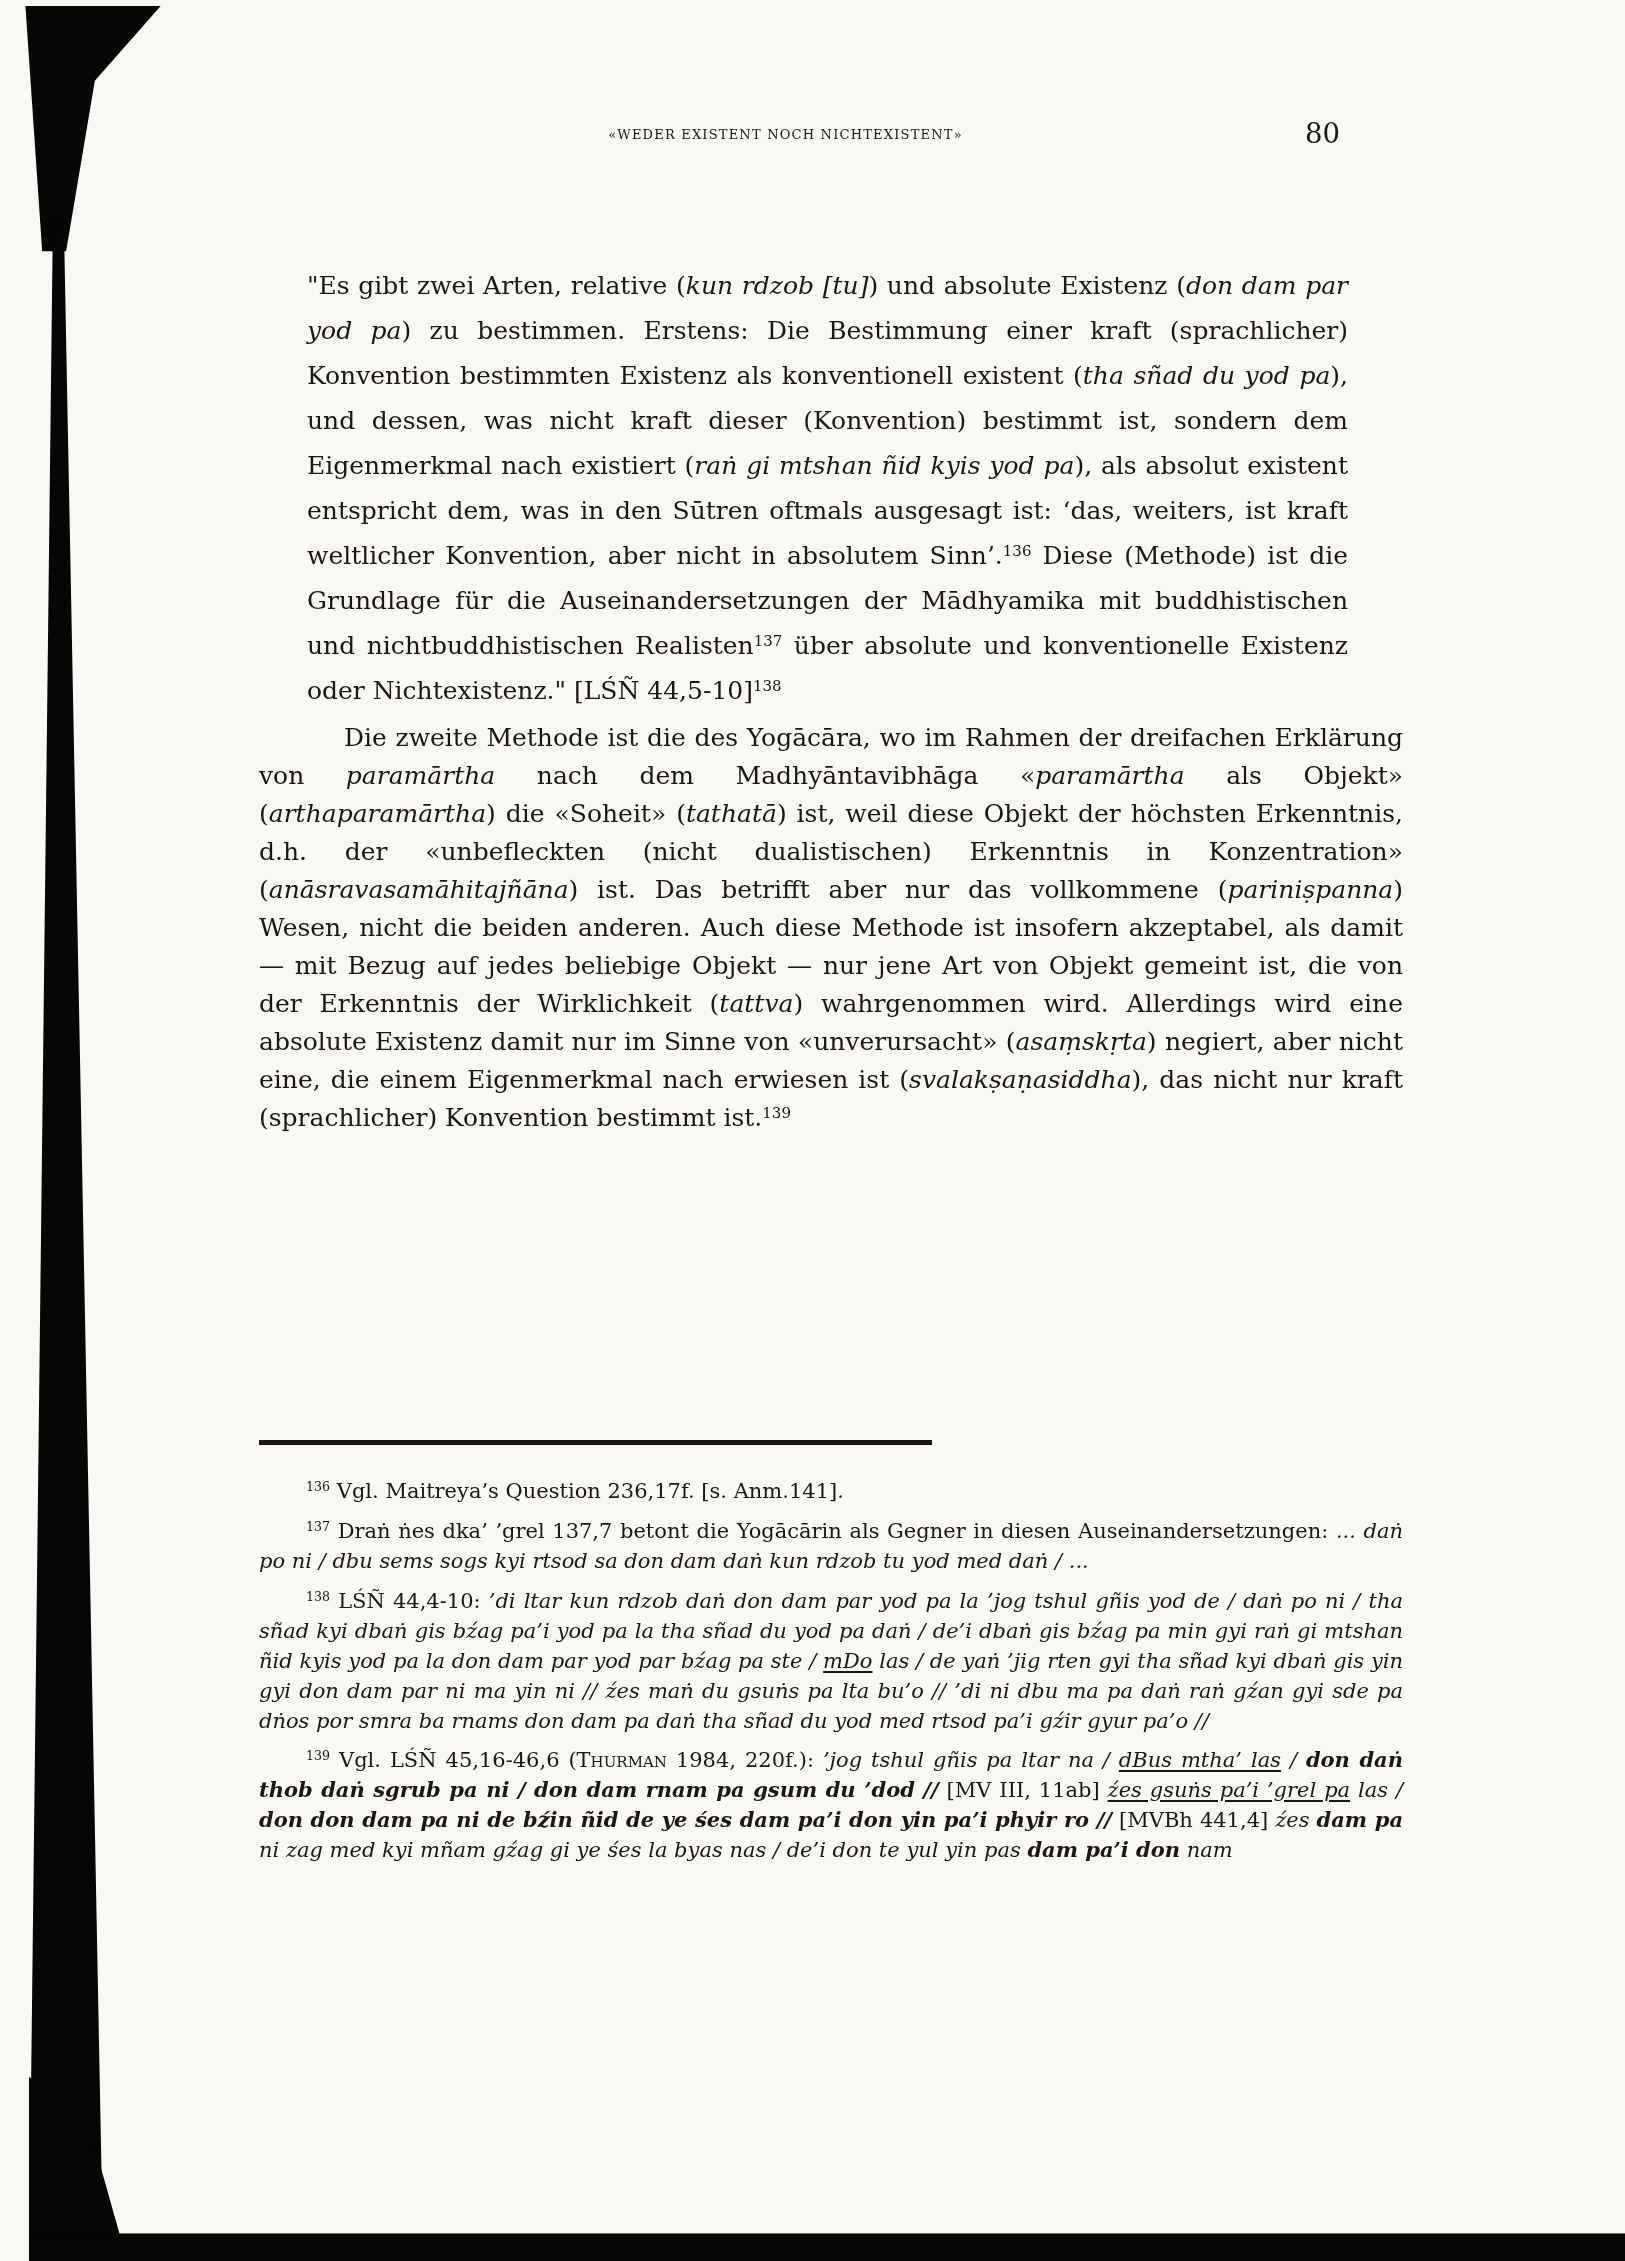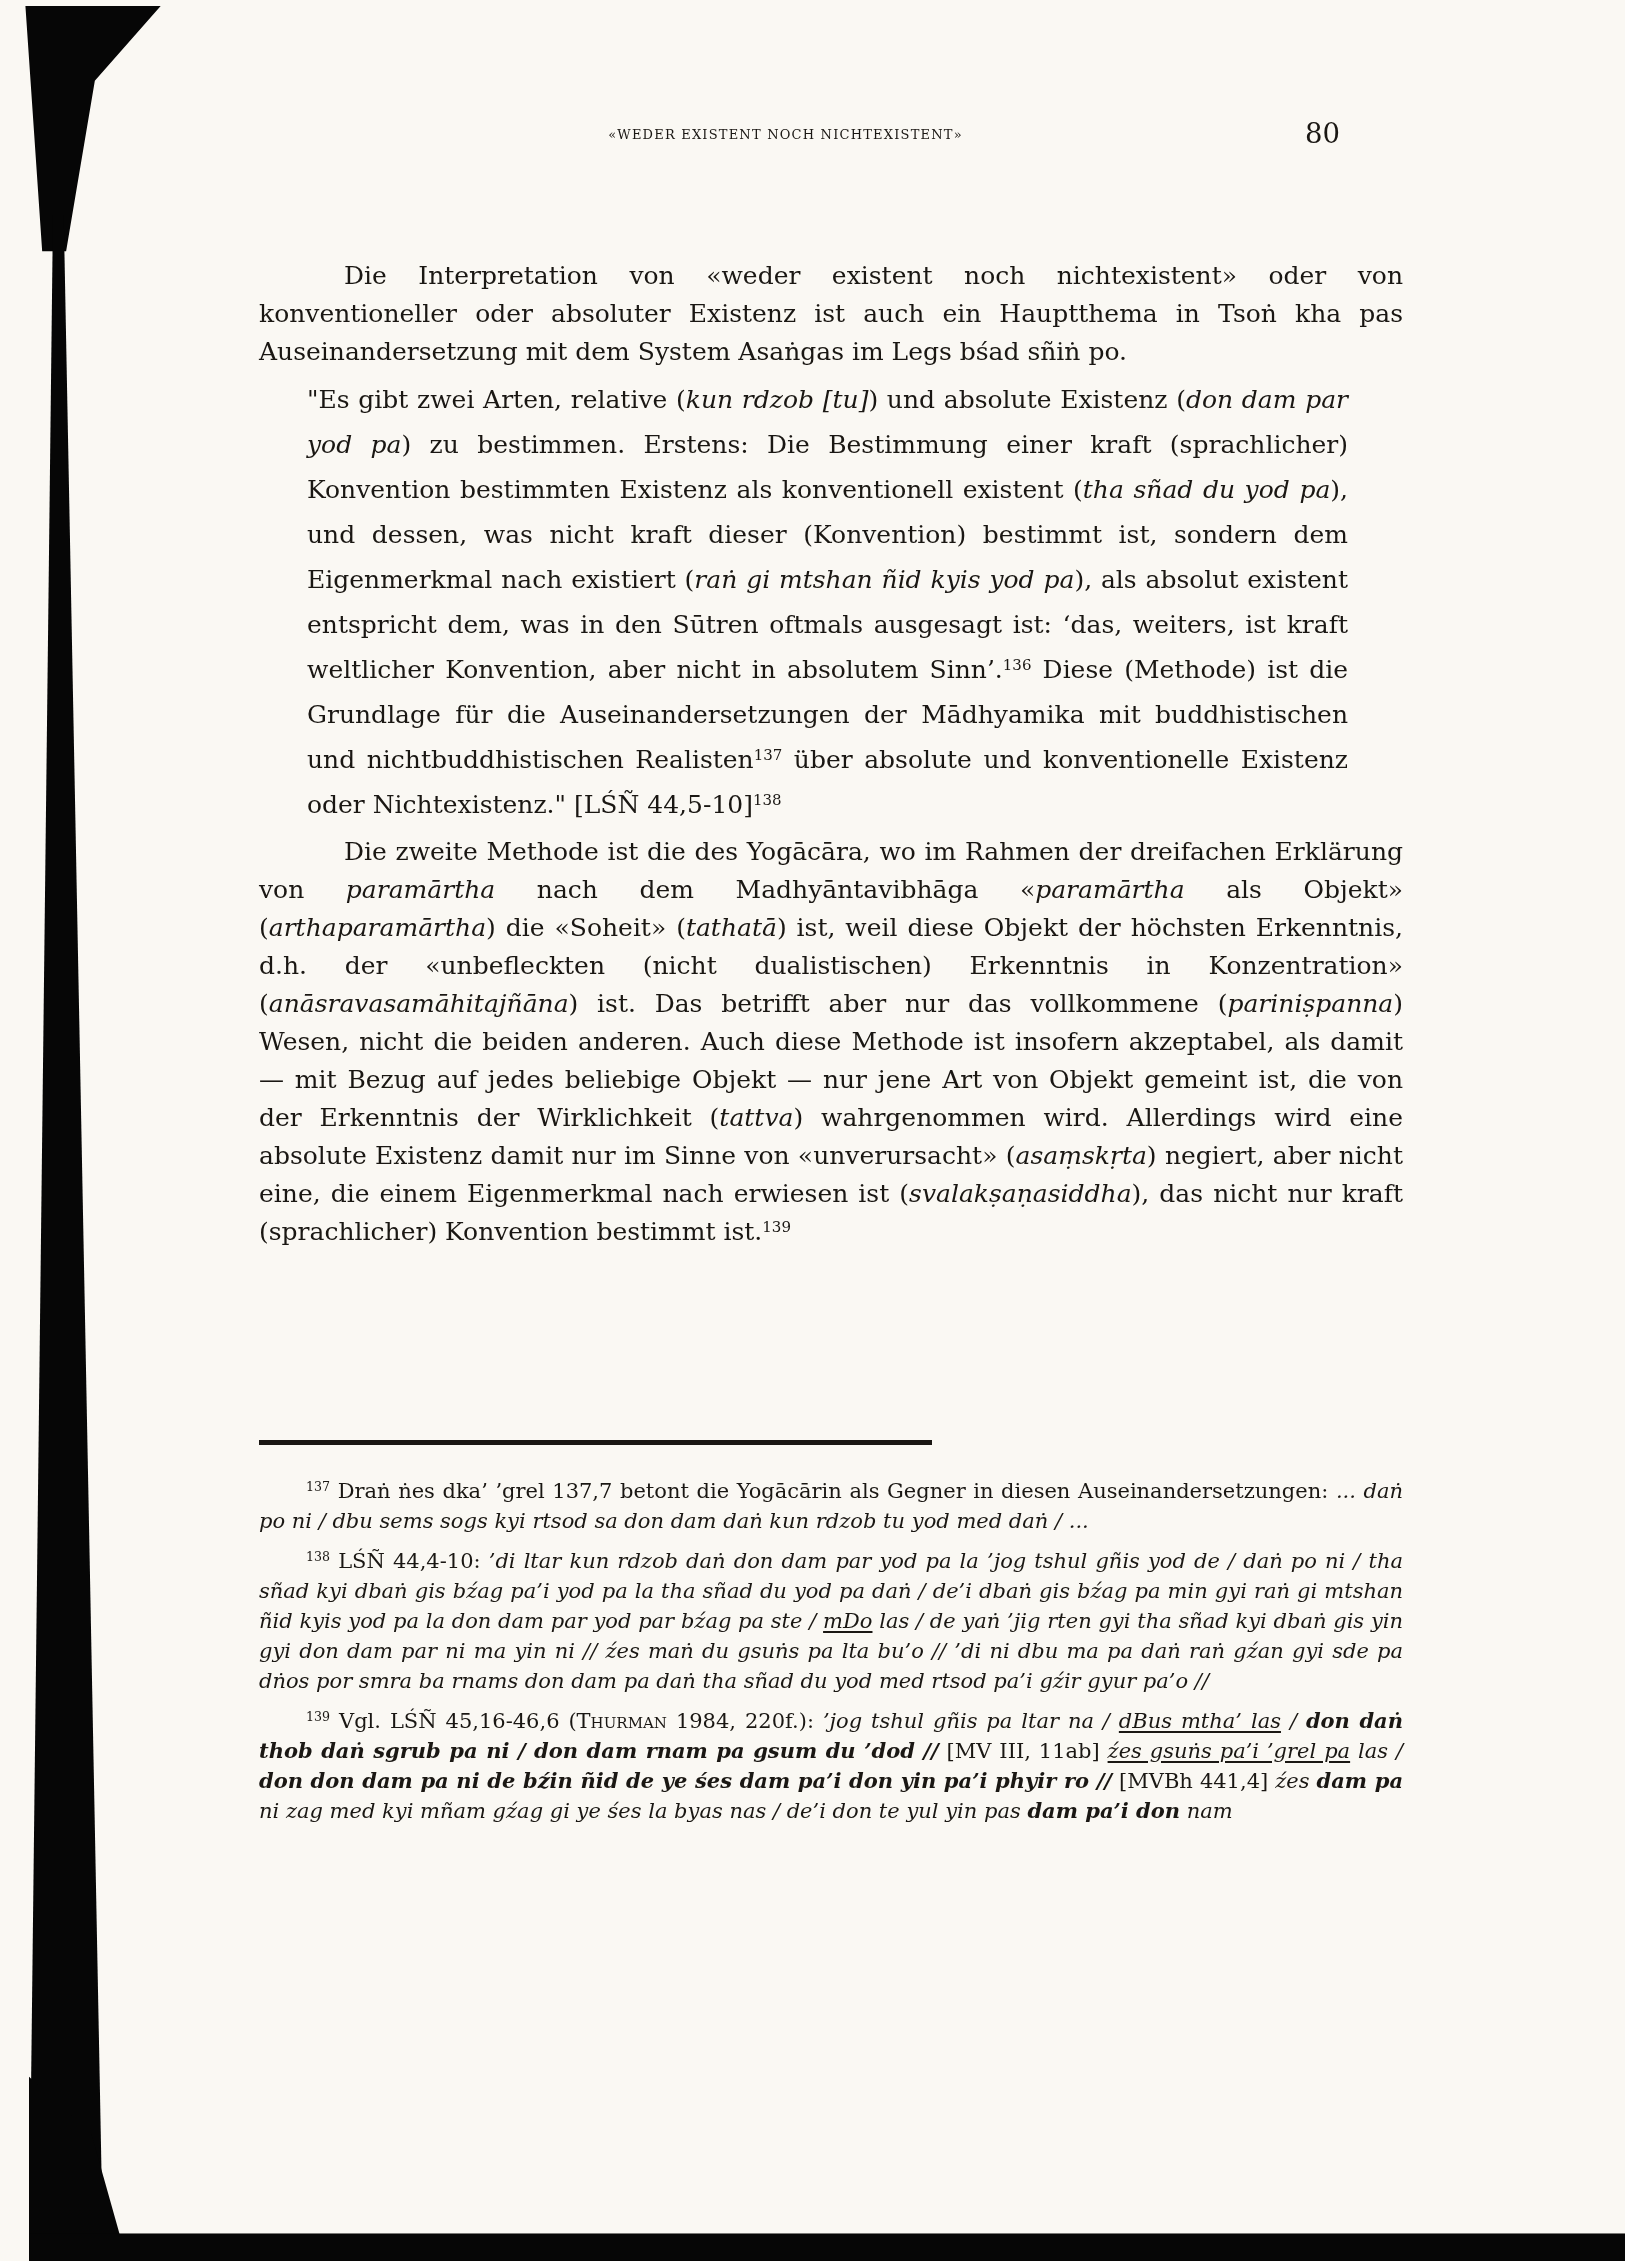--- a/index.html
+++ b/index.html
@@ -61,28 +61,28 @@
 </head>
 <body>
 
 <div class="page">
 
   <div class="header-title">«WEDER EXISTENT NOCH NICHTEXISTENT»</div>
 
   <div class="page-number">80</div>
 
   <main class="body-text" id="body-text">
-      <p class="para"><span>Die Interpretation von «weder existent noch nichtexistent» oder von konventioneller oder absoluter Existenz ist auch ein Hauptthema in Tsoṅ kha pas Auseinandersetzung mit dem System Asaṅgas im Legs bśad sñiṅ po.</span></p>
       <p class="quote"><span>"Es gibt zwei Arten, relative (</span><span class="it">kun rdzob [tu]</span><span>) und absolute Existenz (</span><span class="it">don dam par yod pa</span><span>) zu bestimmen. Erstens: Die Bestimmung einer kraft (sprachlicher) Konvention bestimmten Existenz als konventionell existent (</span><span class="it">tha sñad du yod pa</span><span>), und dessen, was nicht kraft dieser (Konvention) bestimmt ist, sondern dem Eigenmerkmal nach existiert (</span><span class="it">raṅ gi mtshan ñid kyis yod pa</span><span>), als absolut existent entspricht dem, was in den Sūtren oftmals ausgesagt ist: ‘das, weiters, ist kraft weltlicher Konvention, aber nicht in absolutem Sinn’.</span><sup>136</sup><span> Diese (Methode) ist die Grundlage für die Auseinandersetzungen der Mādhyamika mit buddhistischen und nichtbuddhistischen Realisten</span><sup>137</sup><span> über absolute und konventionelle Existenz oder Nichtexistenz." [LŚÑ 44,5-10]</span><sup>138</sup></p>
       <p class="para"><span>Die zweite Methode ist die des Yogācāra, wo im Rahmen der dreifachen Erklärung von </span><span class="it">paramārtha</span><span> nach dem Madhyāntavibhāga «</span><span class="it">paramārtha</span><span> als Objekt» (</span><span class="it">arthaparamārtha</span><span>) die «Soheit» (</span><span class="it">tathatā</span><span>) ist, weil diese Objekt der höchsten Erkenntnis, d.h. der «unbefleckten (nicht dualistischen) Erkenntnis in Konzentration» (</span><span class="it">anāsravasamāhitajñāna</span><span>) ist. Das betrifft aber nur das vollkommene (</span><span class="it">pariniṣpanna</span><span>) Wesen, nicht die beiden anderen. Auch diese Methode ist insofern akzeptabel, als damit — mit Bezug auf jedes beliebige Objekt — nur jene Art von Objekt gemeint ist, die von der Erkenntnis der Wirklichkeit (</span><span class="it">tattva</span><span>) wahrgenommen wird. Allerdings wird eine absolute Existenz damit nur im Sinne von «unverursacht» (</span><span class="it">asaṃskṛta</span><span>) negiert, aber nicht eine, die einem Eigenmerkmal nach erwiesen ist (</span><span class="it">svalakṣaṇasiddha</span><span>), das nicht nur kraft (sprachlicher) Konvention bestimmt ist.</span><sup>139</sup></p>
     </main>
 
   <section class="footnotes">
     <div class="fn-rule"></div>
     <div id="fn-list">
+        <p class="footnote"><sup>136</sup><span> Vgl. Maitreya’s Question 236,17f. [s. Anm.141].</span></p>
         <p class="footnote"><sup>137</sup><span> Draṅ ṅes dka’ ’grel 137,7 betont die Yogācārin als Gegner in diesen Auseinandersetzungen: </span><span class="it">... daṅ po ni / dbu sems sogs kyi rtsod sa don dam daṅ kun rdzob tu yod med daṅ / ...</span></p>
         <p class="footnote"><sup>138</sup><span> LŚÑ 44,4-10: </span><span class="it">’di ltar kun rdzob daṅ don dam par yod pa la ’jog tshul gñis yod de / daṅ po ni / tha sñad kyi dbaṅ gis bźag pa’i yod pa la tha sñad du yod pa daṅ / de’i dbaṅ gis bźag pa min gyi raṅ gi mtshan ñid kyis yod pa la don dam par yod par bźag pa ste / </span><span class="it ul">mDo</span><span class="it"> las / de yaṅ ’jig rten gyi tha sñad kyi dbaṅ gis yin gyi don dam par ni ma yin ni // źes maṅ du gsuṅs pa lta bu’o // ’di ni dbu ma pa daṅ raṅ gźan gyi sde pa dṅos por smra ba rnams don dam pa daṅ tha sñad du yod med rtsod pa’i gźir gyur pa’o //</span></p>
         <p class="footnote"><sup>139</sup><span> Vgl. LŚÑ 45,16-46,6 (</span><span class="sc">Thurman</span><span> 1984, 220f.): </span><span class="it">’jog tshul gñis pa ltar na / </span><span class="it ul">dBus mtha’ las</span><span class="it"> / </span><span class="it bd">don daṅ thob daṅ sgrub pa ni / don dam rnam pa gsum du ’dod //</span><span> [MV III, 11ab] </span><span class="it ul">źes gsuṅs pa’i ’grel pa</span><span class="it"> las / </span><span class="it bd">don don dam pa ni de bźin ñid de ye śes dam pa’i don yin pa’i phyir ro //</span><span> [MVBh 441,4] </span><span class="it">źes </span><span class="it bd">dam pa</span><span class="it"> ni zag med kyi mñam gźag gi ye śes la byas nas / de’i don te yul yin pas </span><span class="it bd">dam pa’i don</span><span class="it"> nam</span></p>
       </div>
   </section>
 
   <svg class="artifacts" viewBox="0 0 2716 3778" aria-hidden="true">
     <polygon points="42,10 268,10 158,135 110,420 70,420" fill="#060606"></polygon>
     <polygon points="88,360 106,360 172,3778 48,3778" fill="#060606"></polygon>
     <polygon points="48,3470 152,3565 212,3778 48,3778" fill="#060606"></polygon>

